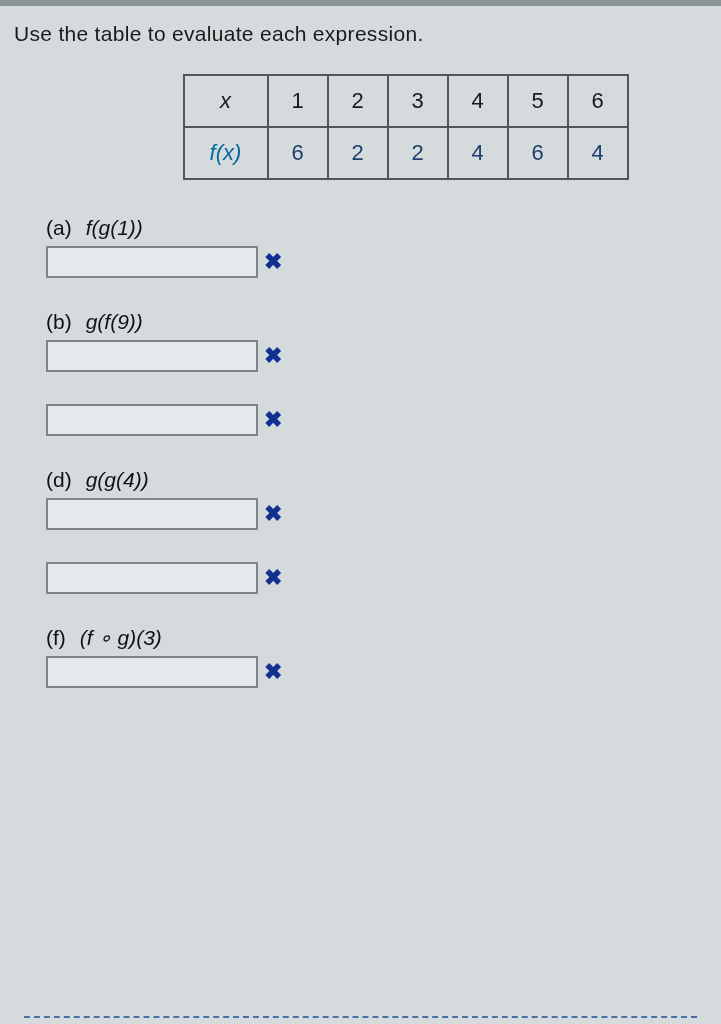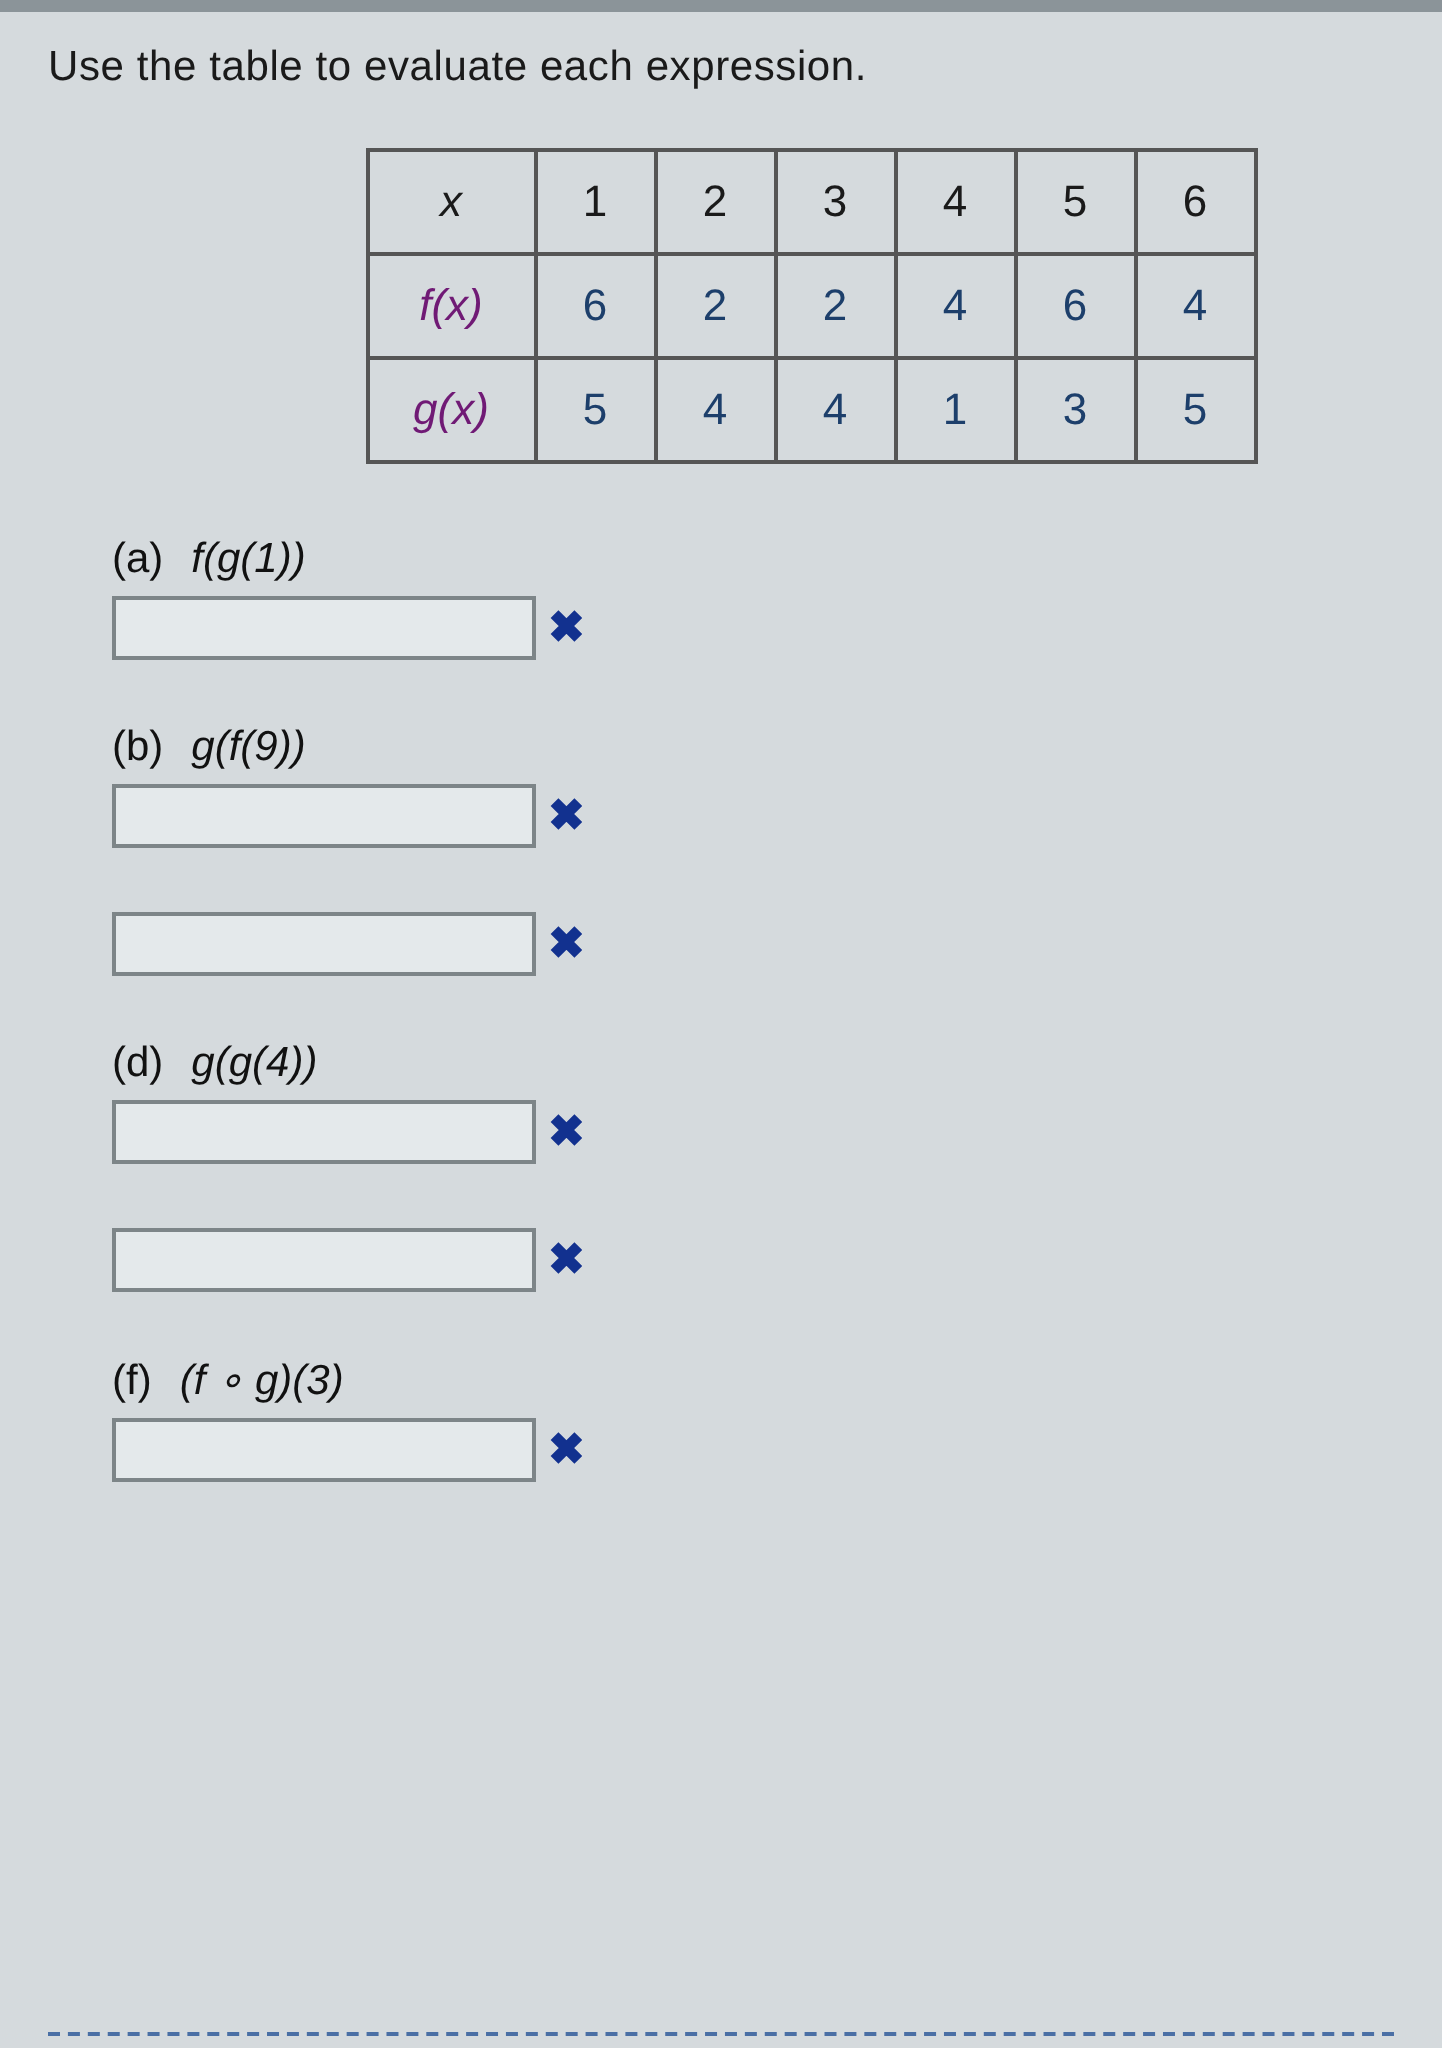--- a/index.html
+++ b/index.html
@@ -11,21 +11,21 @@
       height: 1024px;
       position: relative;
     }
     .outer {
       border-top: 6px solid #8b9499;
       background: #d5dadd;
       height: 100%;
       padding: 16px 0 0 0;
     }
     .content {
-      padding: 0 24px;
+      padding: 0 14px;
     }
     .instruction {
       font-size: 21px;
       color: #1a1a1a;
       margin-bottom: 28px;
       letter-spacing: 0.3px;
     }
     .table-wrap {
       display: flex;
       justify-content: center;
@@ -44,21 +44,21 @@
       font-weight: normal;
     }
     table.func td.hdr, table.func th.hdr {
       width: 84px;
       font-style: italic;
       color: #1a1a1a;
     }
     table.func td.rowhdr {
       width: 84px;
       font-style: italic;
-      color: #701a75;
+      color: #0369a1;
     }
     table.func td.val {
       width: 60px;
       color: #1d3f6b;
     }
     table.func td.xval {
       width: 60px;
       color: #1a1a1a;
     }
     .questions {
@@ -124,29 +124,20 @@
         </tr>
         <tr>
           <td class="rowhdr">f(x)</td>
           <td class="val">6</td>
           <td class="val">2</td>
           <td class="val">2</td>
           <td class="val">4</td>
           <td class="val">6</td>
           <td class="val">4</td>
         </tr>
-        <tr>
-          <td class="rowhdr">g(x)</td>
-          <td class="val">5</td>
-          <td class="val">4</td>
-          <td class="val">4</td>
-          <td class="val">1</td>
-          <td class="val">3</td>
-          <td class="val">5</td>
-        </tr>
       </tbody>
         </table>
     </div>
 
     <div class="questions">
 
       <div class="qrow">
         <div class="qlabel">
           <span class="paren">(a)</span><span class="expr">f(g(1))</span>
         </div>

